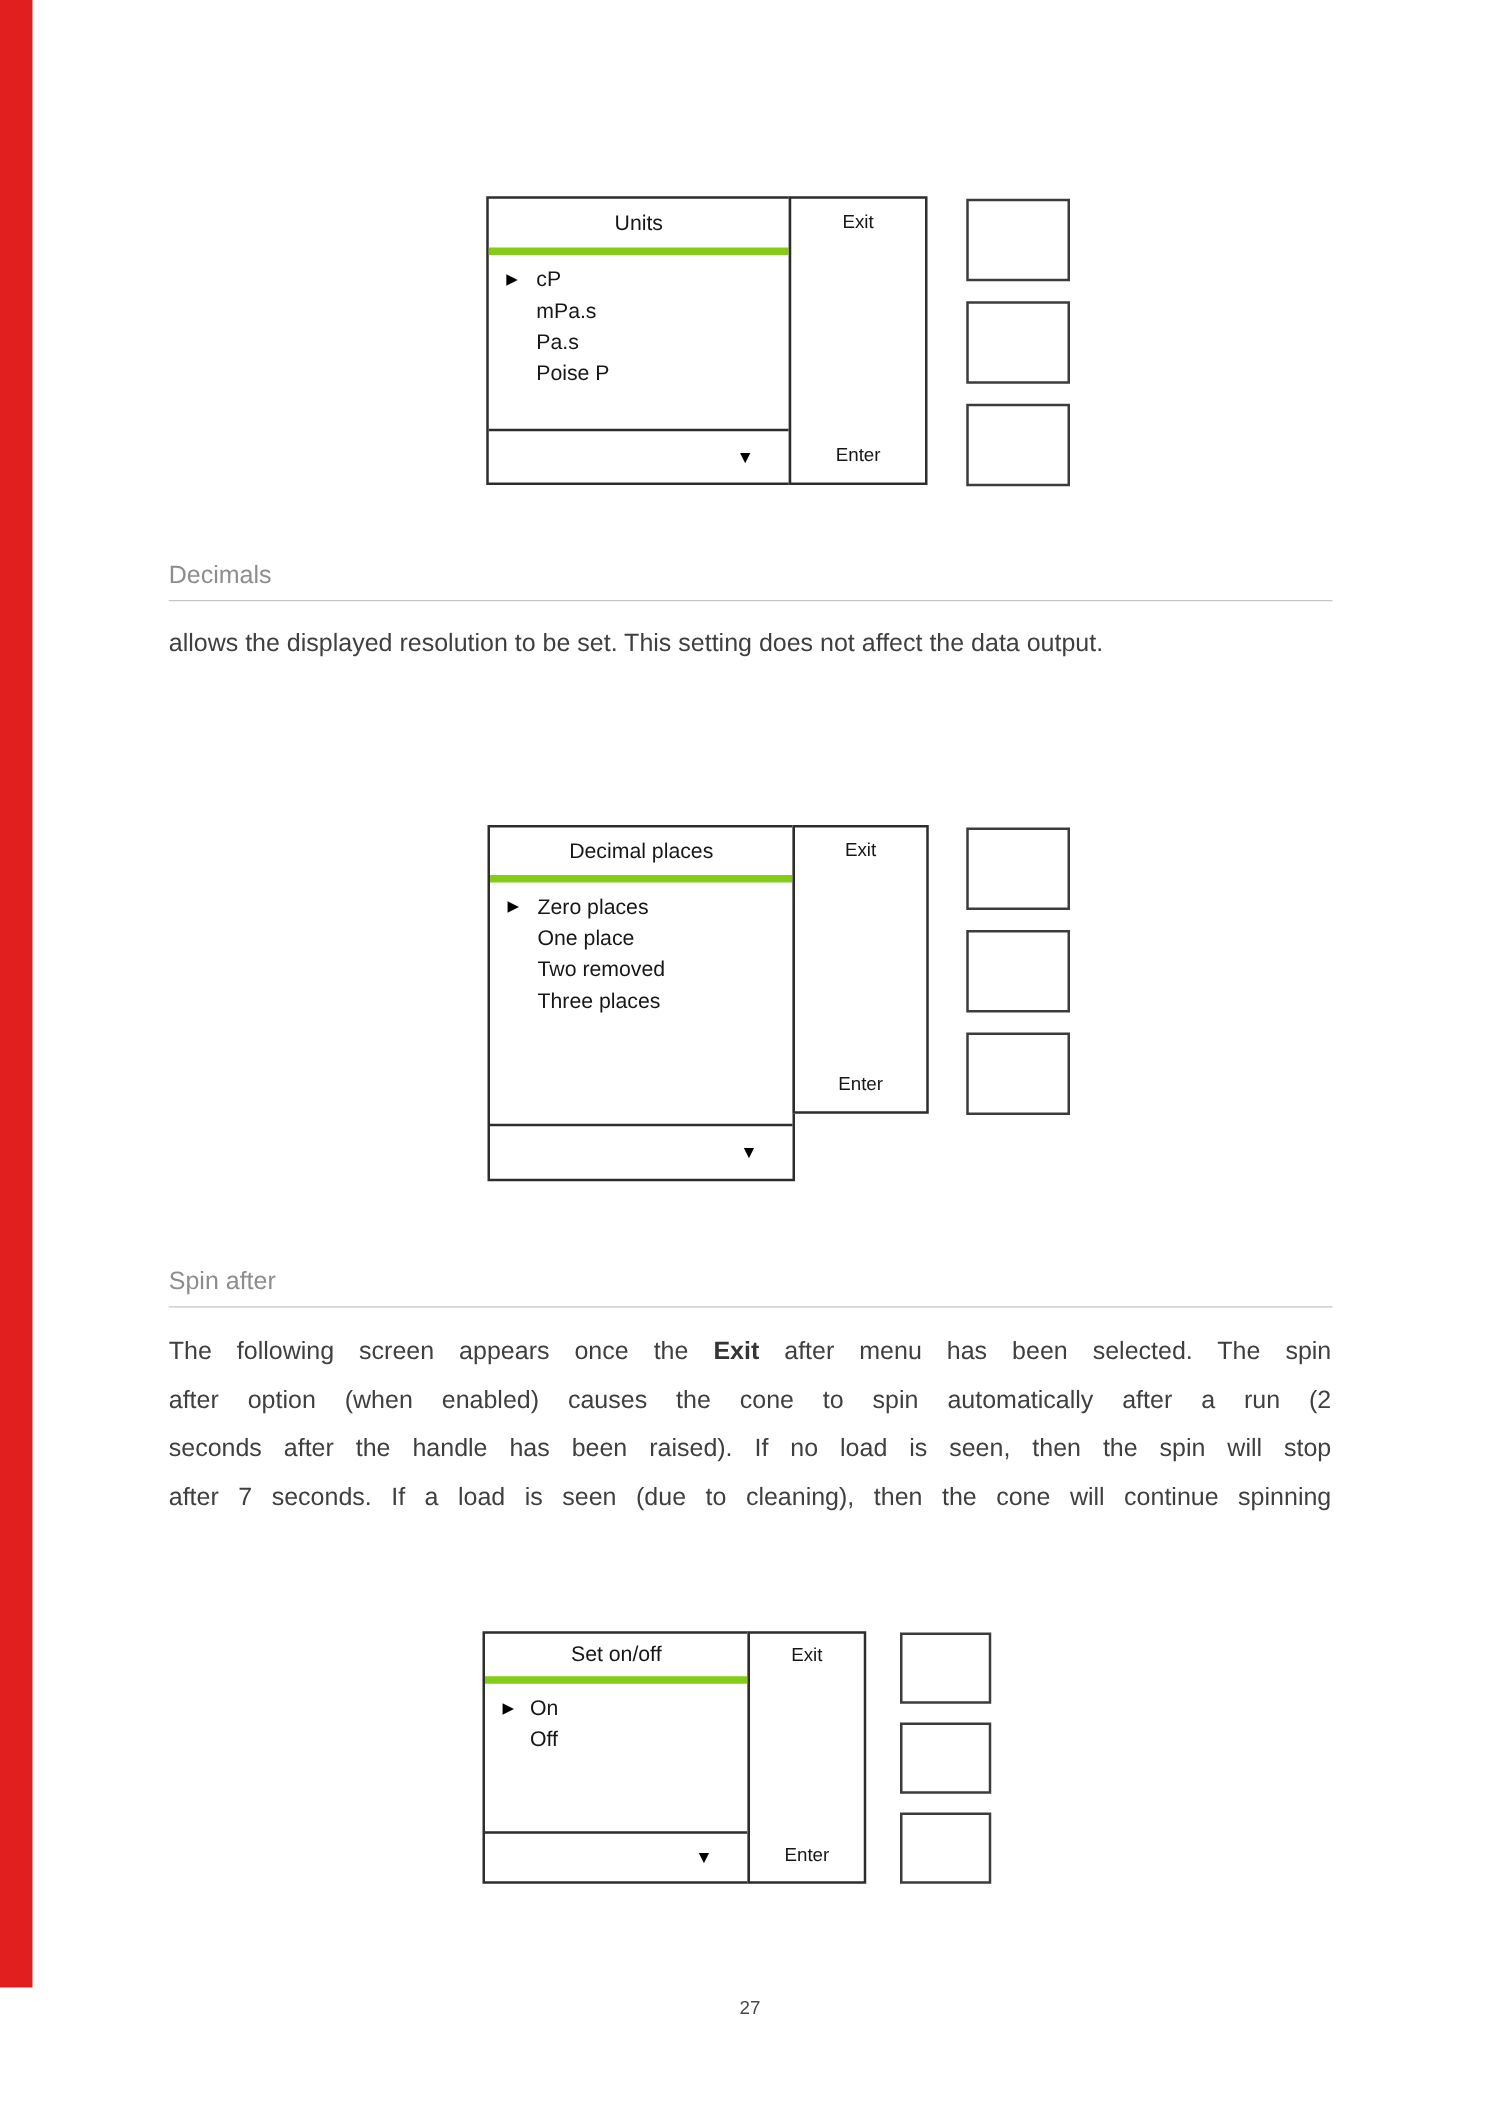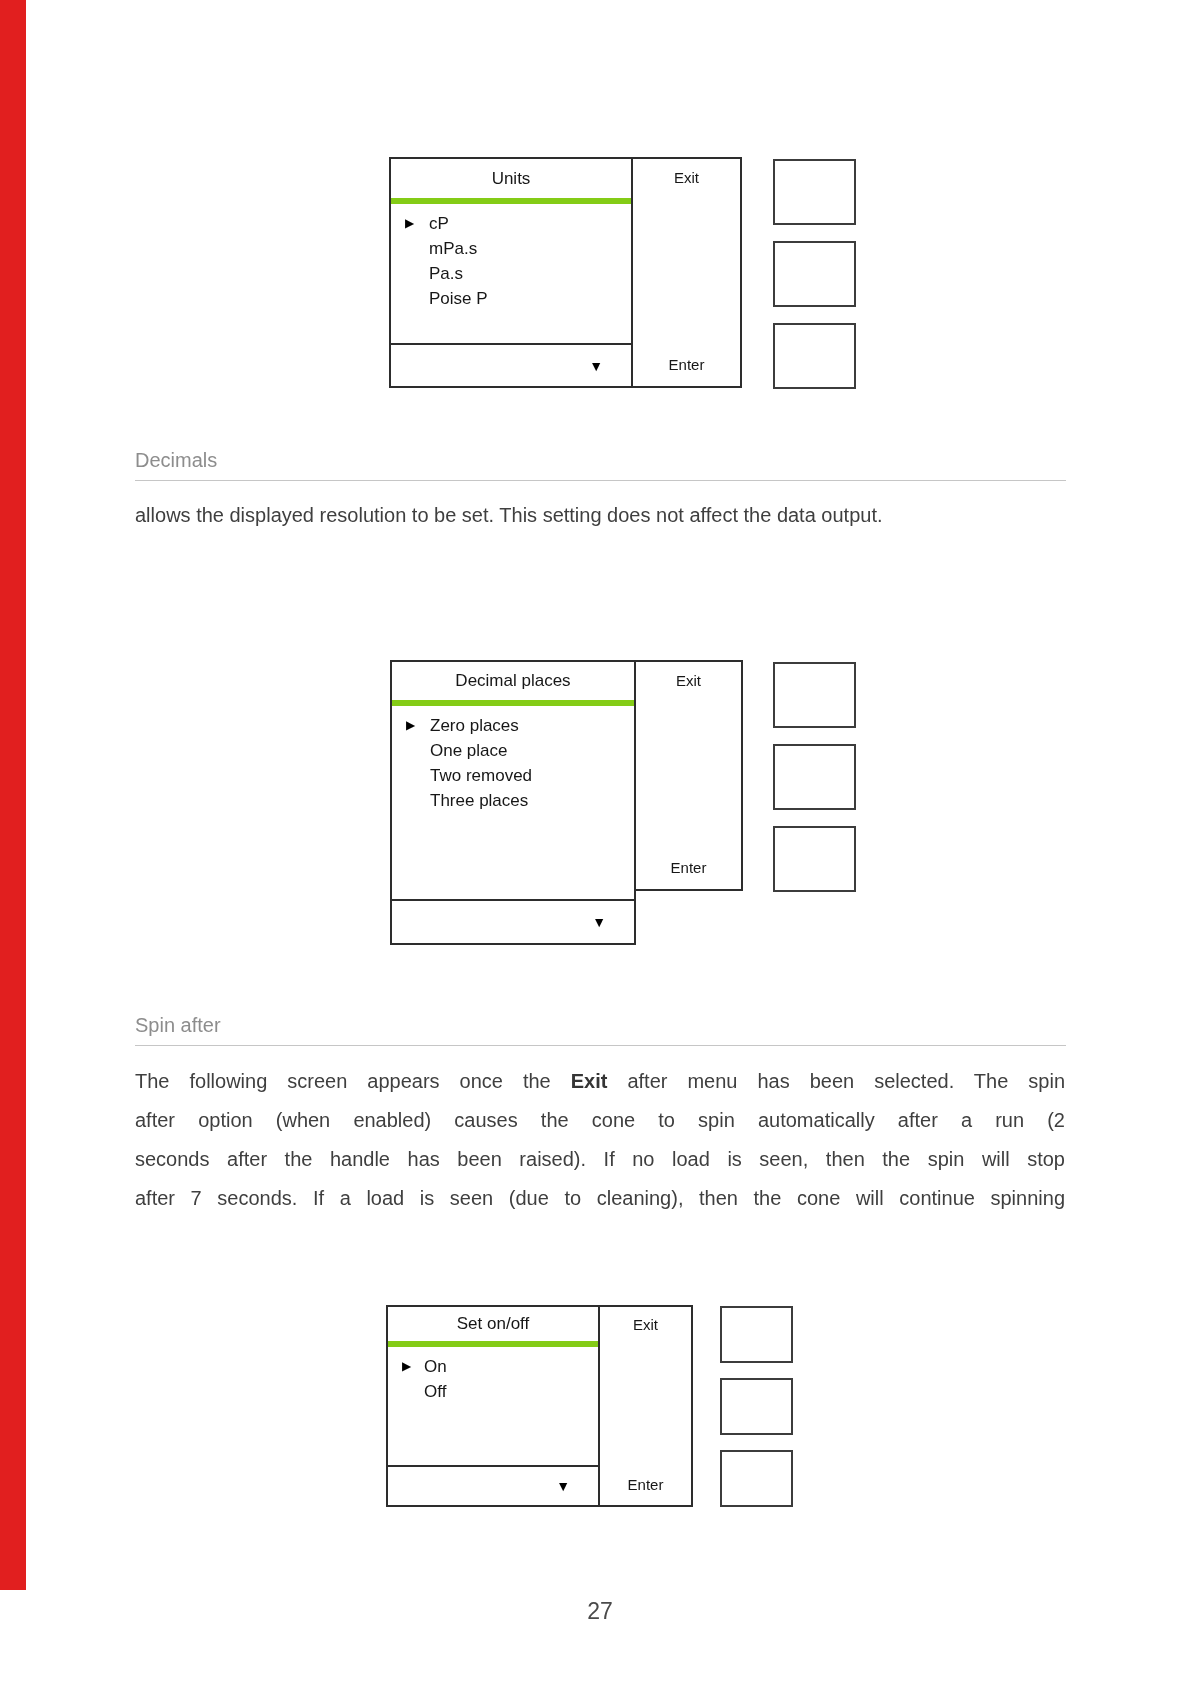--- a/index.html
+++ b/index.html
@@ -58,21 +58,21 @@
   #screen-3 .panel-main{width:214px;height:202px;}
   #screen-3 .menu-header{height:34px;}
   #screen-3 .menu-footer{height:38px;}
   #screen-3 .menu-item{padding-left:36px;}
   #screen-3 .panel-side{left:212px;width:95px;height:202px;padding:9px 0 12px 0;}
   #screen-3 .squares{left:334px;top:1px;gap:15px;}
   #screen-3 .square{width:73px;height:57px;}
 
   
   .page-number{position:absolute;left:0;top:1598px;width:1200px;text-align:center;
-               font-size:23px;color:#4a4a4a;}
+               font-size:15px;color:#4a4a4a;}
 </style>
 </head>
 <body>
 
 <div class="red-strip" style="background: rgb(225, 31, 31);"></div>
 
 <div class="screen" id="screen-1">
   <div class="panel-main">
     <div class="menu-header">Units</div>
     <div class="menu-list">

